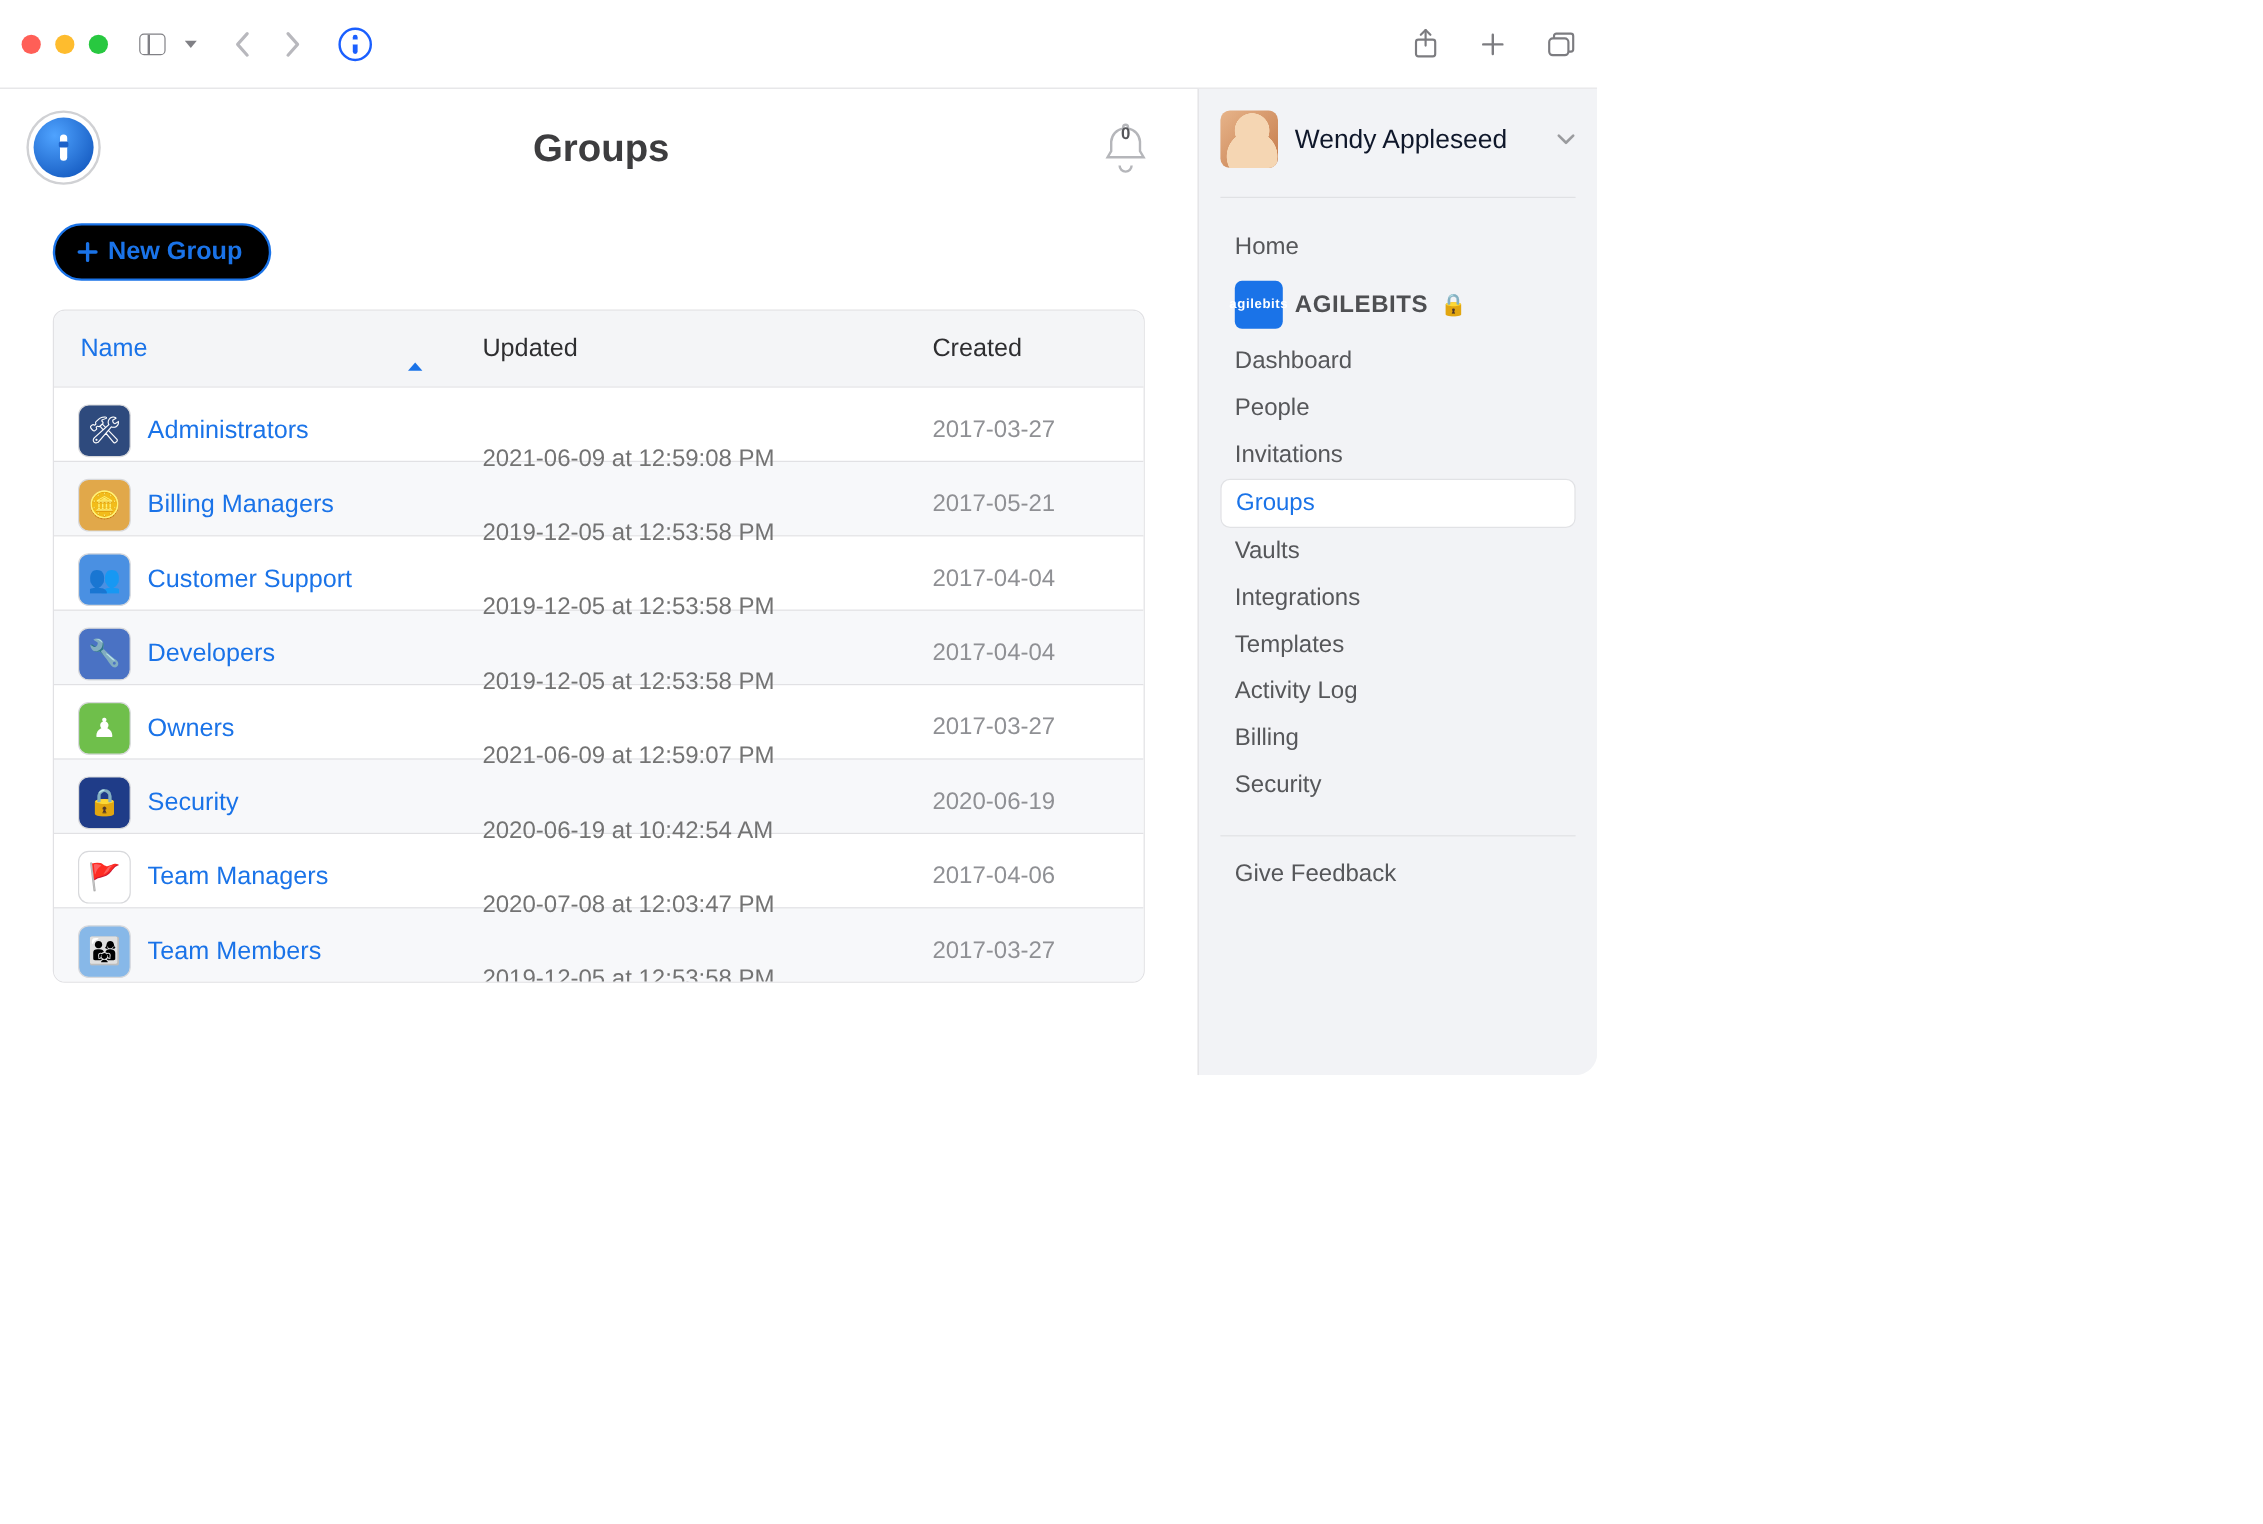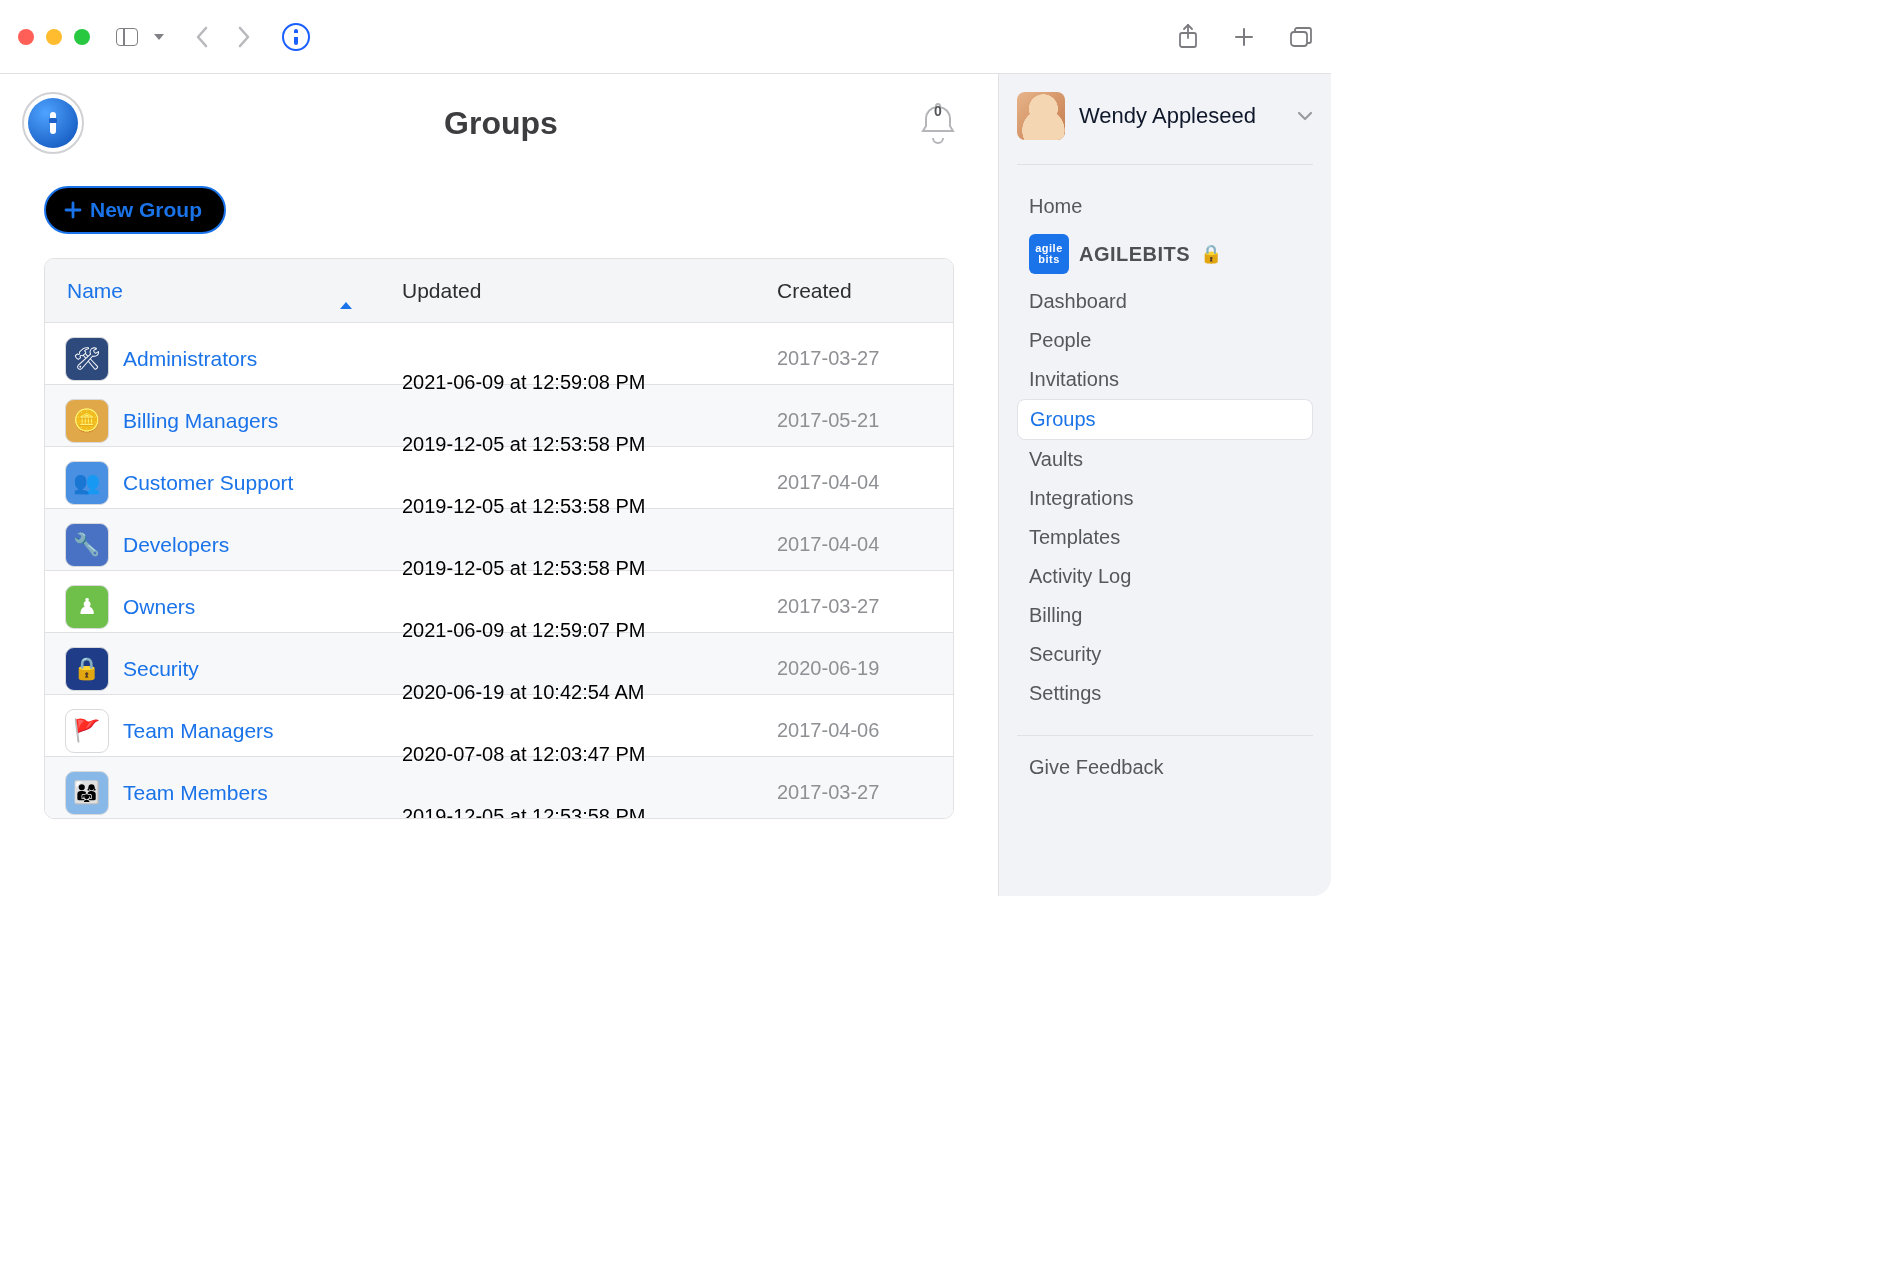--- a/index.html
+++ b/index.html
@@ -101,34 +101,34 @@
   .thead { background: #f4f5f7; height: 63px; font-weight: 400; font-size: 21px; color: #2e2e30; }
   .thead .cell:first-child { color: var(--accent); padding-left: 22px; display:flex; align-items:center; gap:12px; }
   .thead .cell { padding-left: 22px; }
   .sort-ind { width:0; height:0; border-left:6px solid transparent; border-right:6px solid transparent; border-bottom:7px solid var(--accent); margin-left:auto; margin-right:20px; }
   .thead .cell:first-child .sort-wrap { margin-left:auto; margin-right:8px;}
   .trow { height: 62px; border-top: 1px solid var(--border); font-size: 20px; }
   .trow:nth-child(even) { background: var(--row-alt); }
   .trow .c-name { display: flex; align-items: center; gap: 14px; padding-left: 20px; }
   .grp-ic { width: 44px; height: 44px; border-radius: 9px; display:flex; align-items:center; justify-content:center; color:#fff; font-size:22px; flex-shrink:0; }
   .grp-name { color: var(--accent); font-size: 21px; }
-  .c-upd { padding-left: 22px; color: #000000; margin-top: 48px; }
+  .c-upd { padding-left: 22px; color: #737373; margin-top: 48px; }
   .c-crt { padding-left: 22px; color: #8f9094; }
 
   
   .user-row { display: flex; align-items: center; gap: 14px; padding-bottom: 24px; border-bottom: 1px solid #e0e1e4; }
   .avatar { width: 48px; height: 48px; border-radius: 8px; background: linear-gradient(135deg,#e7b48a,#c47a4a); position:relative; overflow:hidden; }
   .avatar::after{content:"";position:absolute;inset:0;background:radial-gradient(circle at 55% 35%, #f5d6b3 35%, transparent 36%), radial-gradient(circle at 55% 80%, #f5d6b3 45%, transparent 46%);}
   .user-name { font-size: 22px; color: #0f172a; }
   .caret { margin-left: auto; }
   .nav { list-style: none; margin: 22px 0 0; padding: 0 0 22px 0; border-bottom:1px solid #e0e1e4;}
   .nav li { padding: 8px 12px; border-radius: 8px; cursor: pointer; display:flex; align-items:center; gap:10px; }
   .nav li.active { background: #fff; color: var(--accent); border:1px solid #e1e2e5; }
   .org-row { font-weight: 700; letter-spacing: .5px; color:#4e4f52;}
-  .org-ic { width:26px; height:26px; border-radius:6px; background:#1a73e8; color:#fff; font-size:11px; font-weight:700; display:flex; flex-direction:column; align-items:center; justify-content:center; line-height:1; padding:20px;}
+  .org-ic { width:26px; height:26px; border-radius:6px; background:#1a73e8; color:#fff; font-size:11px; font-weight:700; display:flex; align-items:center; justify-content:center; line-height:1; padding:20px;}
   .locky { font-size:18px; }
   .feedback { padding: 20px 12px; }
 
   svg { display:block; }
 </style>
 </head>
 <body>
 
 <div class="chrome">
   <div class="traffic">
@@ -335,19 +335,16 @@
         </li>
       <li>
           <span>Activity Log</span>
         </li>
       <li>
           <span>Billing</span>
         </li>
       <li>
           <span>Security</span>
         </li>
-      <li>
-          <span>Settings</span>
-        </li>
     </ul>
     <div class="feedback"><span>Give Feedback</span></div>
   </div>
 </div>
 
 </body></html>

